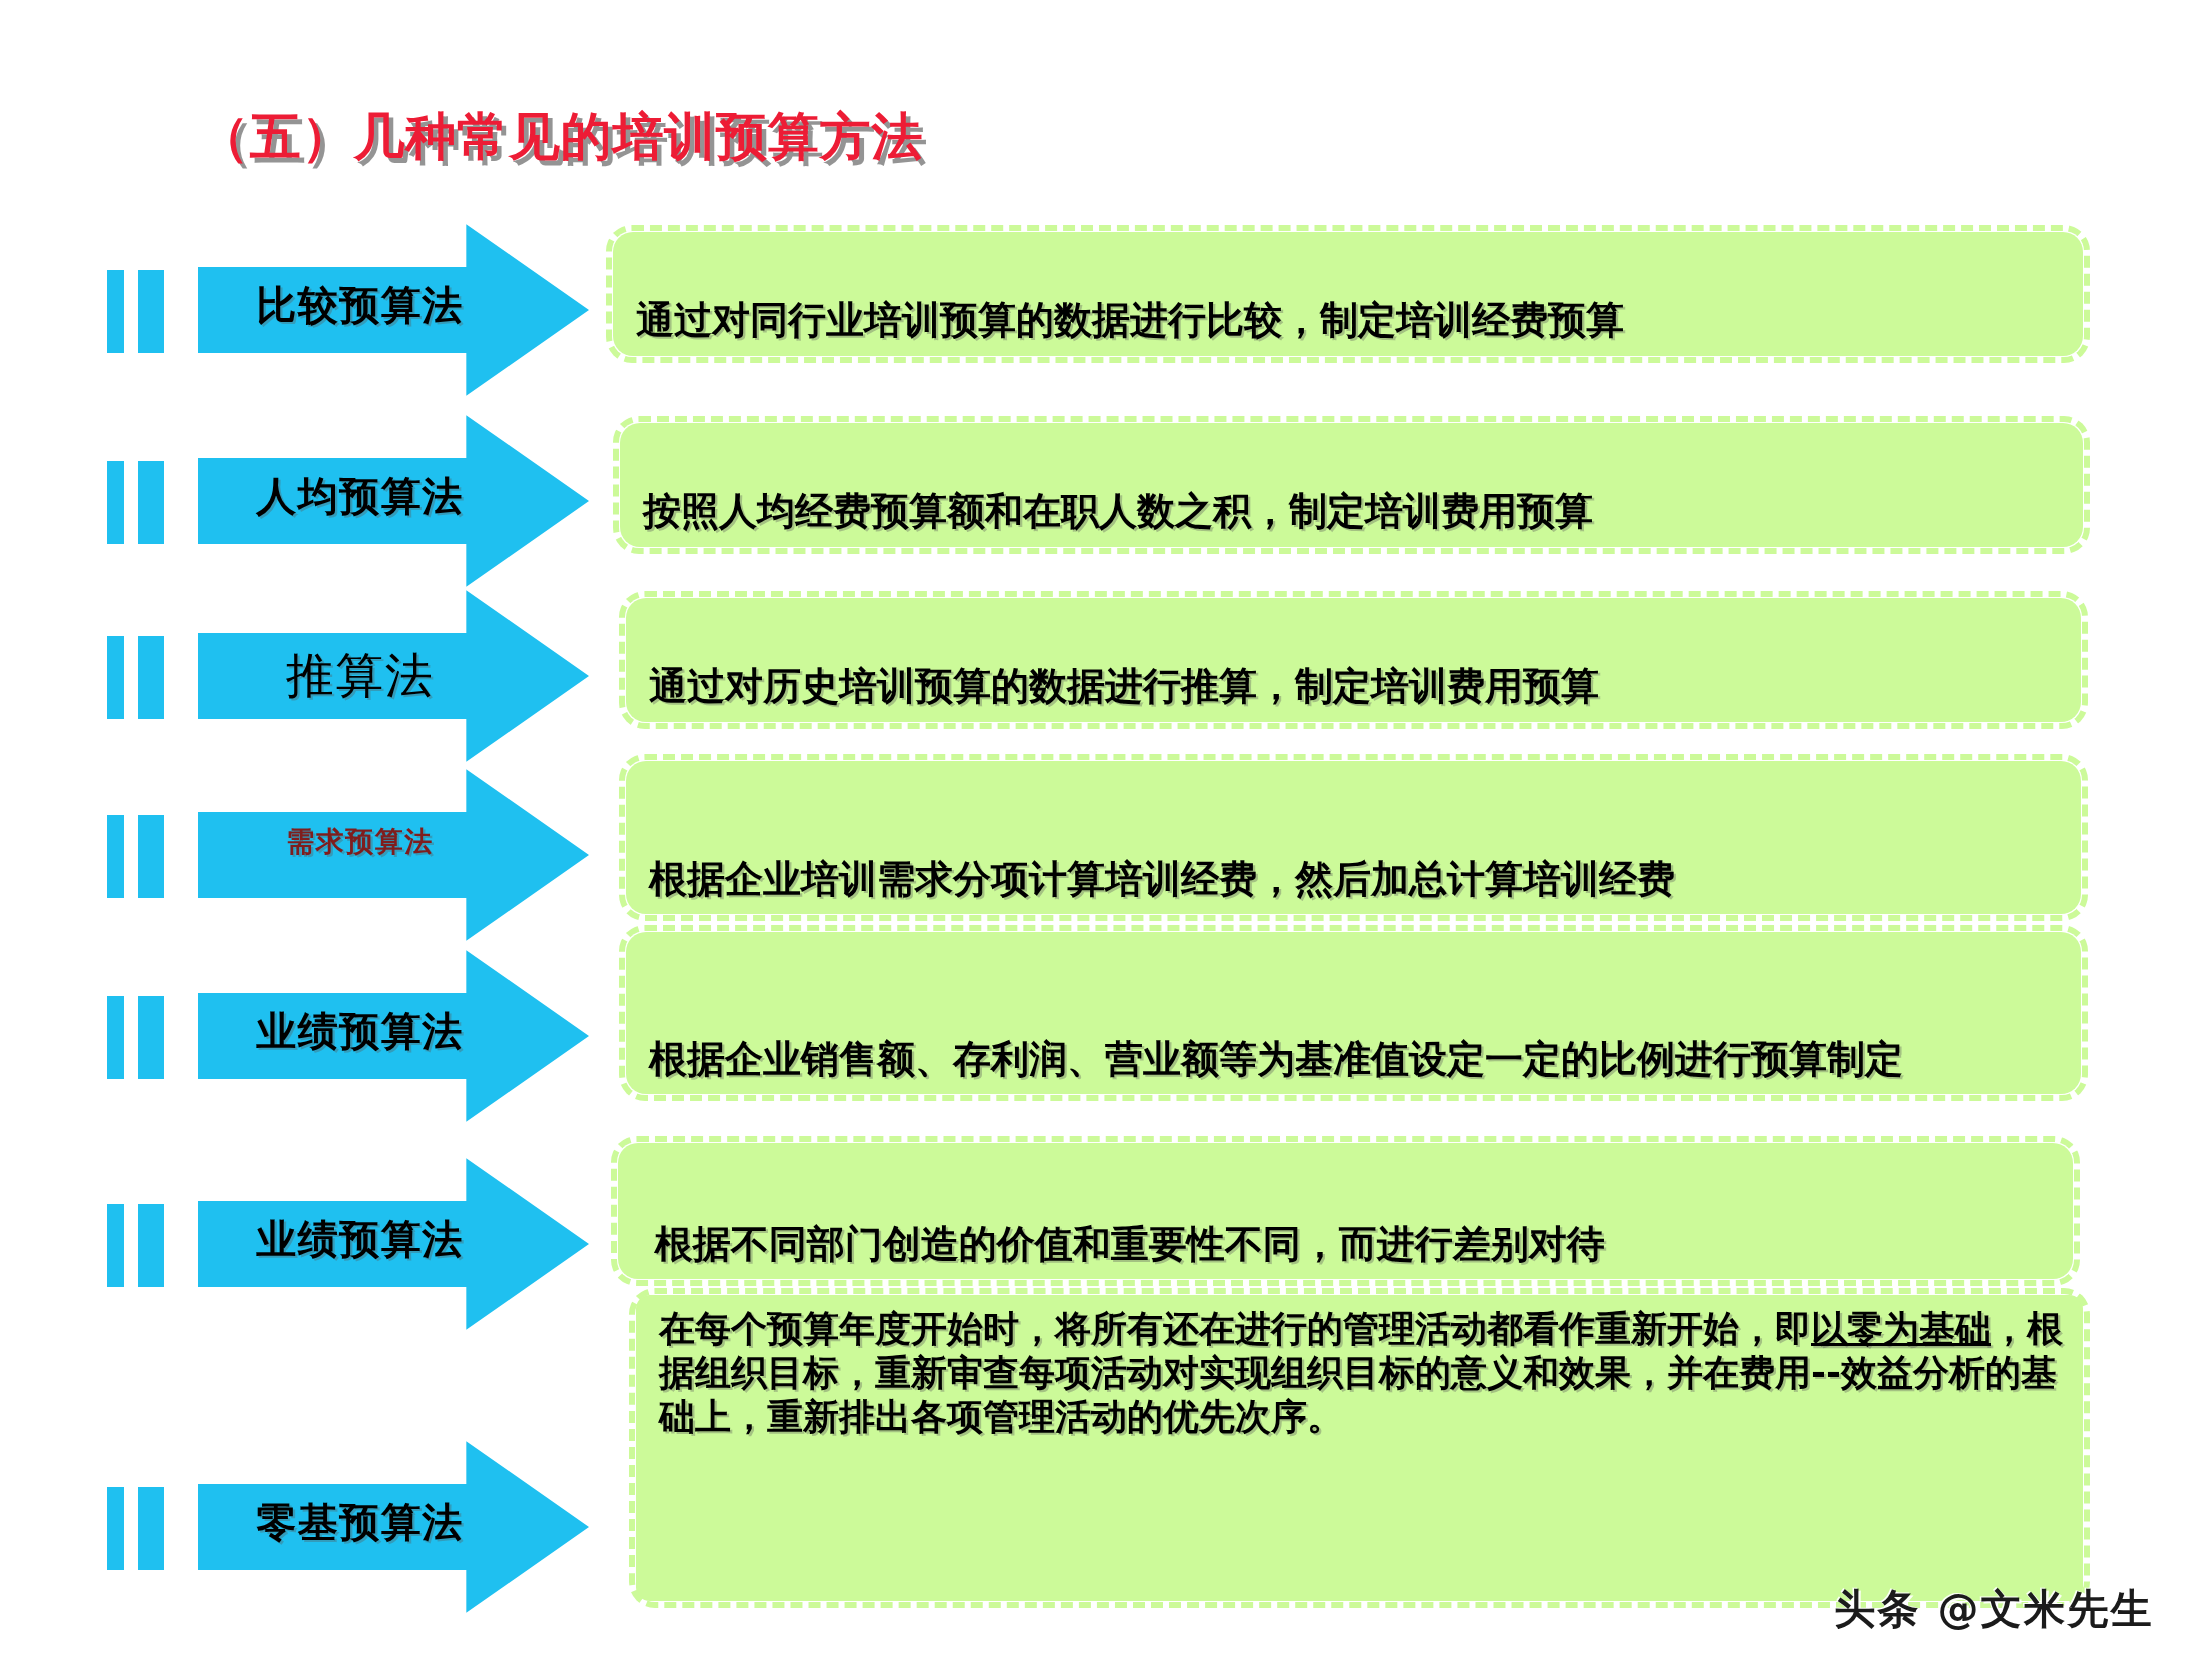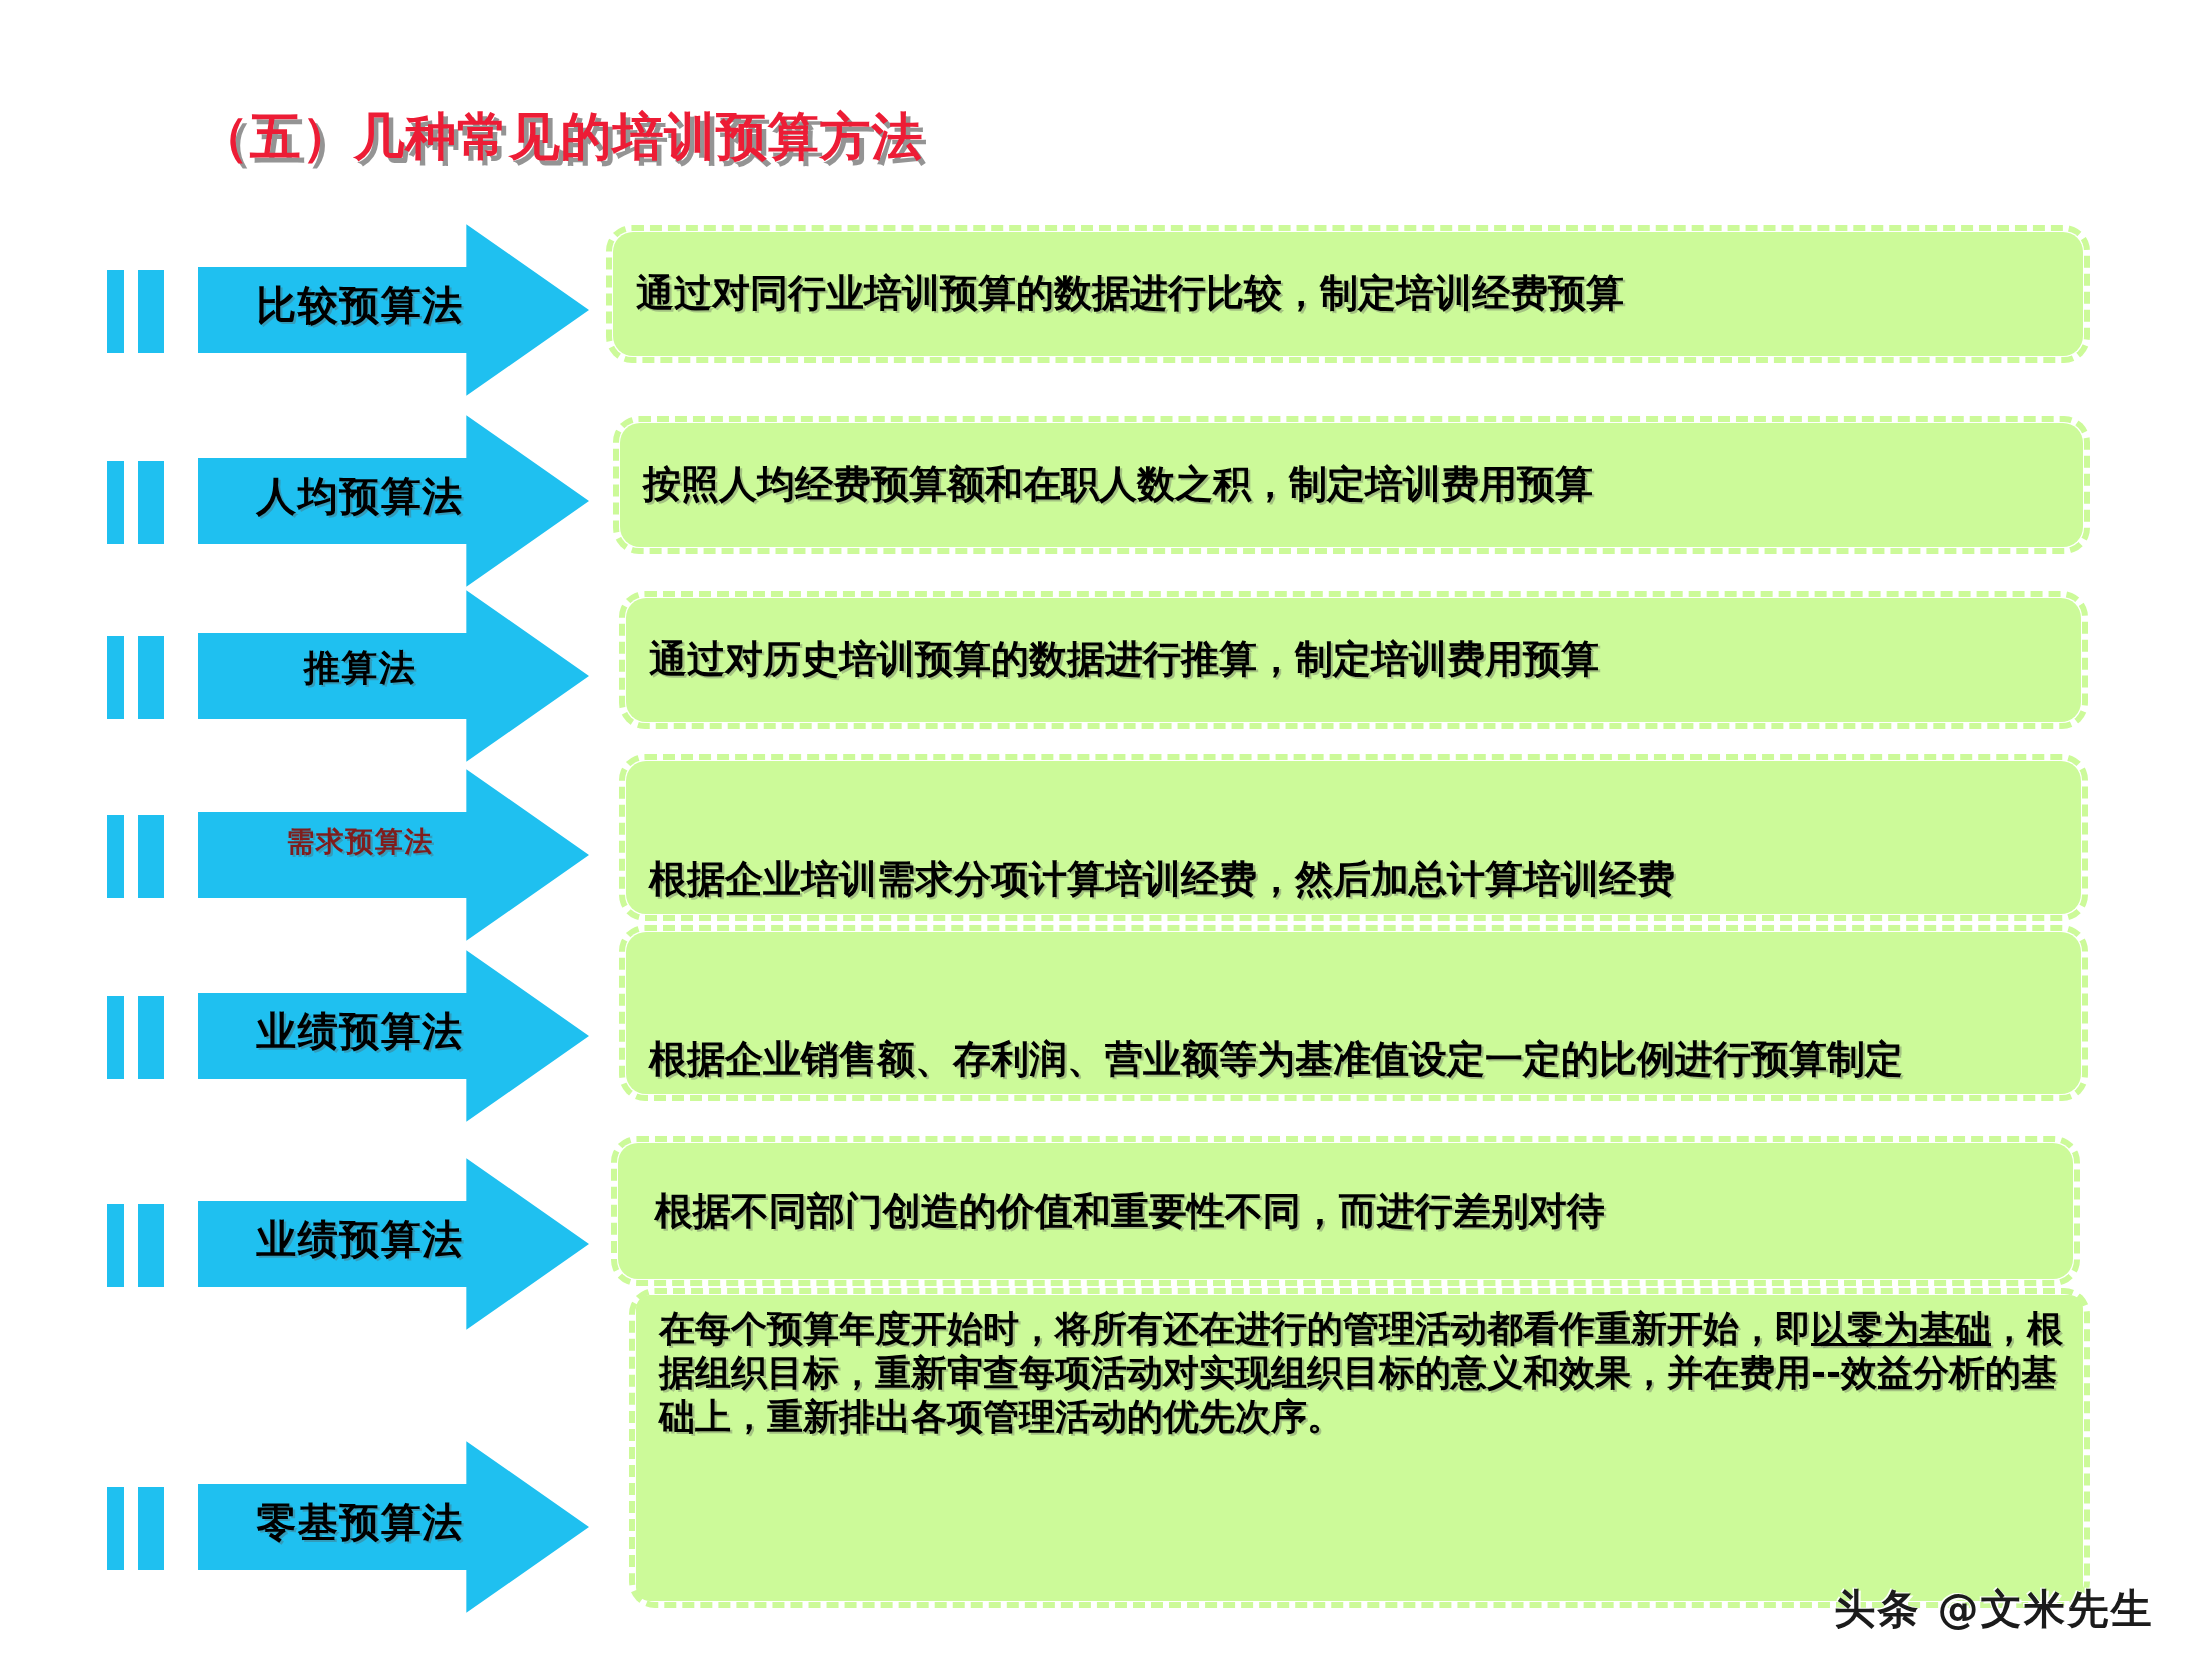--- a/index.html
+++ b/index.html
@@ -48,21 +48,21 @@
   .tick.second { width: 26px; }
 
   
   .note {
     position: absolute;
     background: #CCFA99;
     border-radius: 20px;
     box-sizing: border-box;
     padding: 10.7px 20px 10.7px 23px;
     display: flex;
-    align-items: center;
+    align-items: flex-end;
   }
   .note::before {
     
     content: "";
     position: absolute;
     left: -6.9px; top: -6.9px; right: -6.9px; bottom: -6.9px;
     border: 6.9px dashed #CCFA99;
     border-radius: 26px;
     pointer-events: none;
   }
@@ -124,21 +124,21 @@
 </div>
 
 <div class="row" style="top:619px;">
   <div class="ticks" style="left:107px; top:17px; height:83px;">
     <div class="tick"></div>
     <div class="tick second"></div>
   </div>
   <svg class="arrow-svg" style="position:absolute; left:198px; top:-29px;" width="391" height="172" viewBox="0 0 510 224">
     <path d="M0,56 L350,56 L350,0 L510,112 L350,224 L350,168 L0,168 Z" fill="#1FC0F0"></path>
   </svg>
-  <div style="position:absolute; left:230px; top:24.5px; width:260px; text-align:center; font-size:36px; font-weight:bold; color:#000; letter-spacing:1.5px; text-shadow:2.3px 2.3px 0 rgba(90,90,90,0.35);">推算法</div>
+  <div style="position:absolute; left:230px; top:24.5px; width:260px; text-align:center; font-size:48px; font-weight:normal; color:#000; letter-spacing:1.5px; text-shadow:2.3px 2.3px 0 rgba(90,90,90,0.35);">推算法</div>
   <div class="note" style="left:626px; top:-21.4px; width:1455px; height:124px;">
     <div class="note-text">通过对历史培训预算的数据进行推算，制定培训费用预算</div>
   </div>
 </div>
 
 <div class="row" style="top:798px;">
   <div class="ticks" style="left:107px; top:17px; height:83px;">
     <div class="tick"></div>
     <div class="tick second"></div>
   </div>

